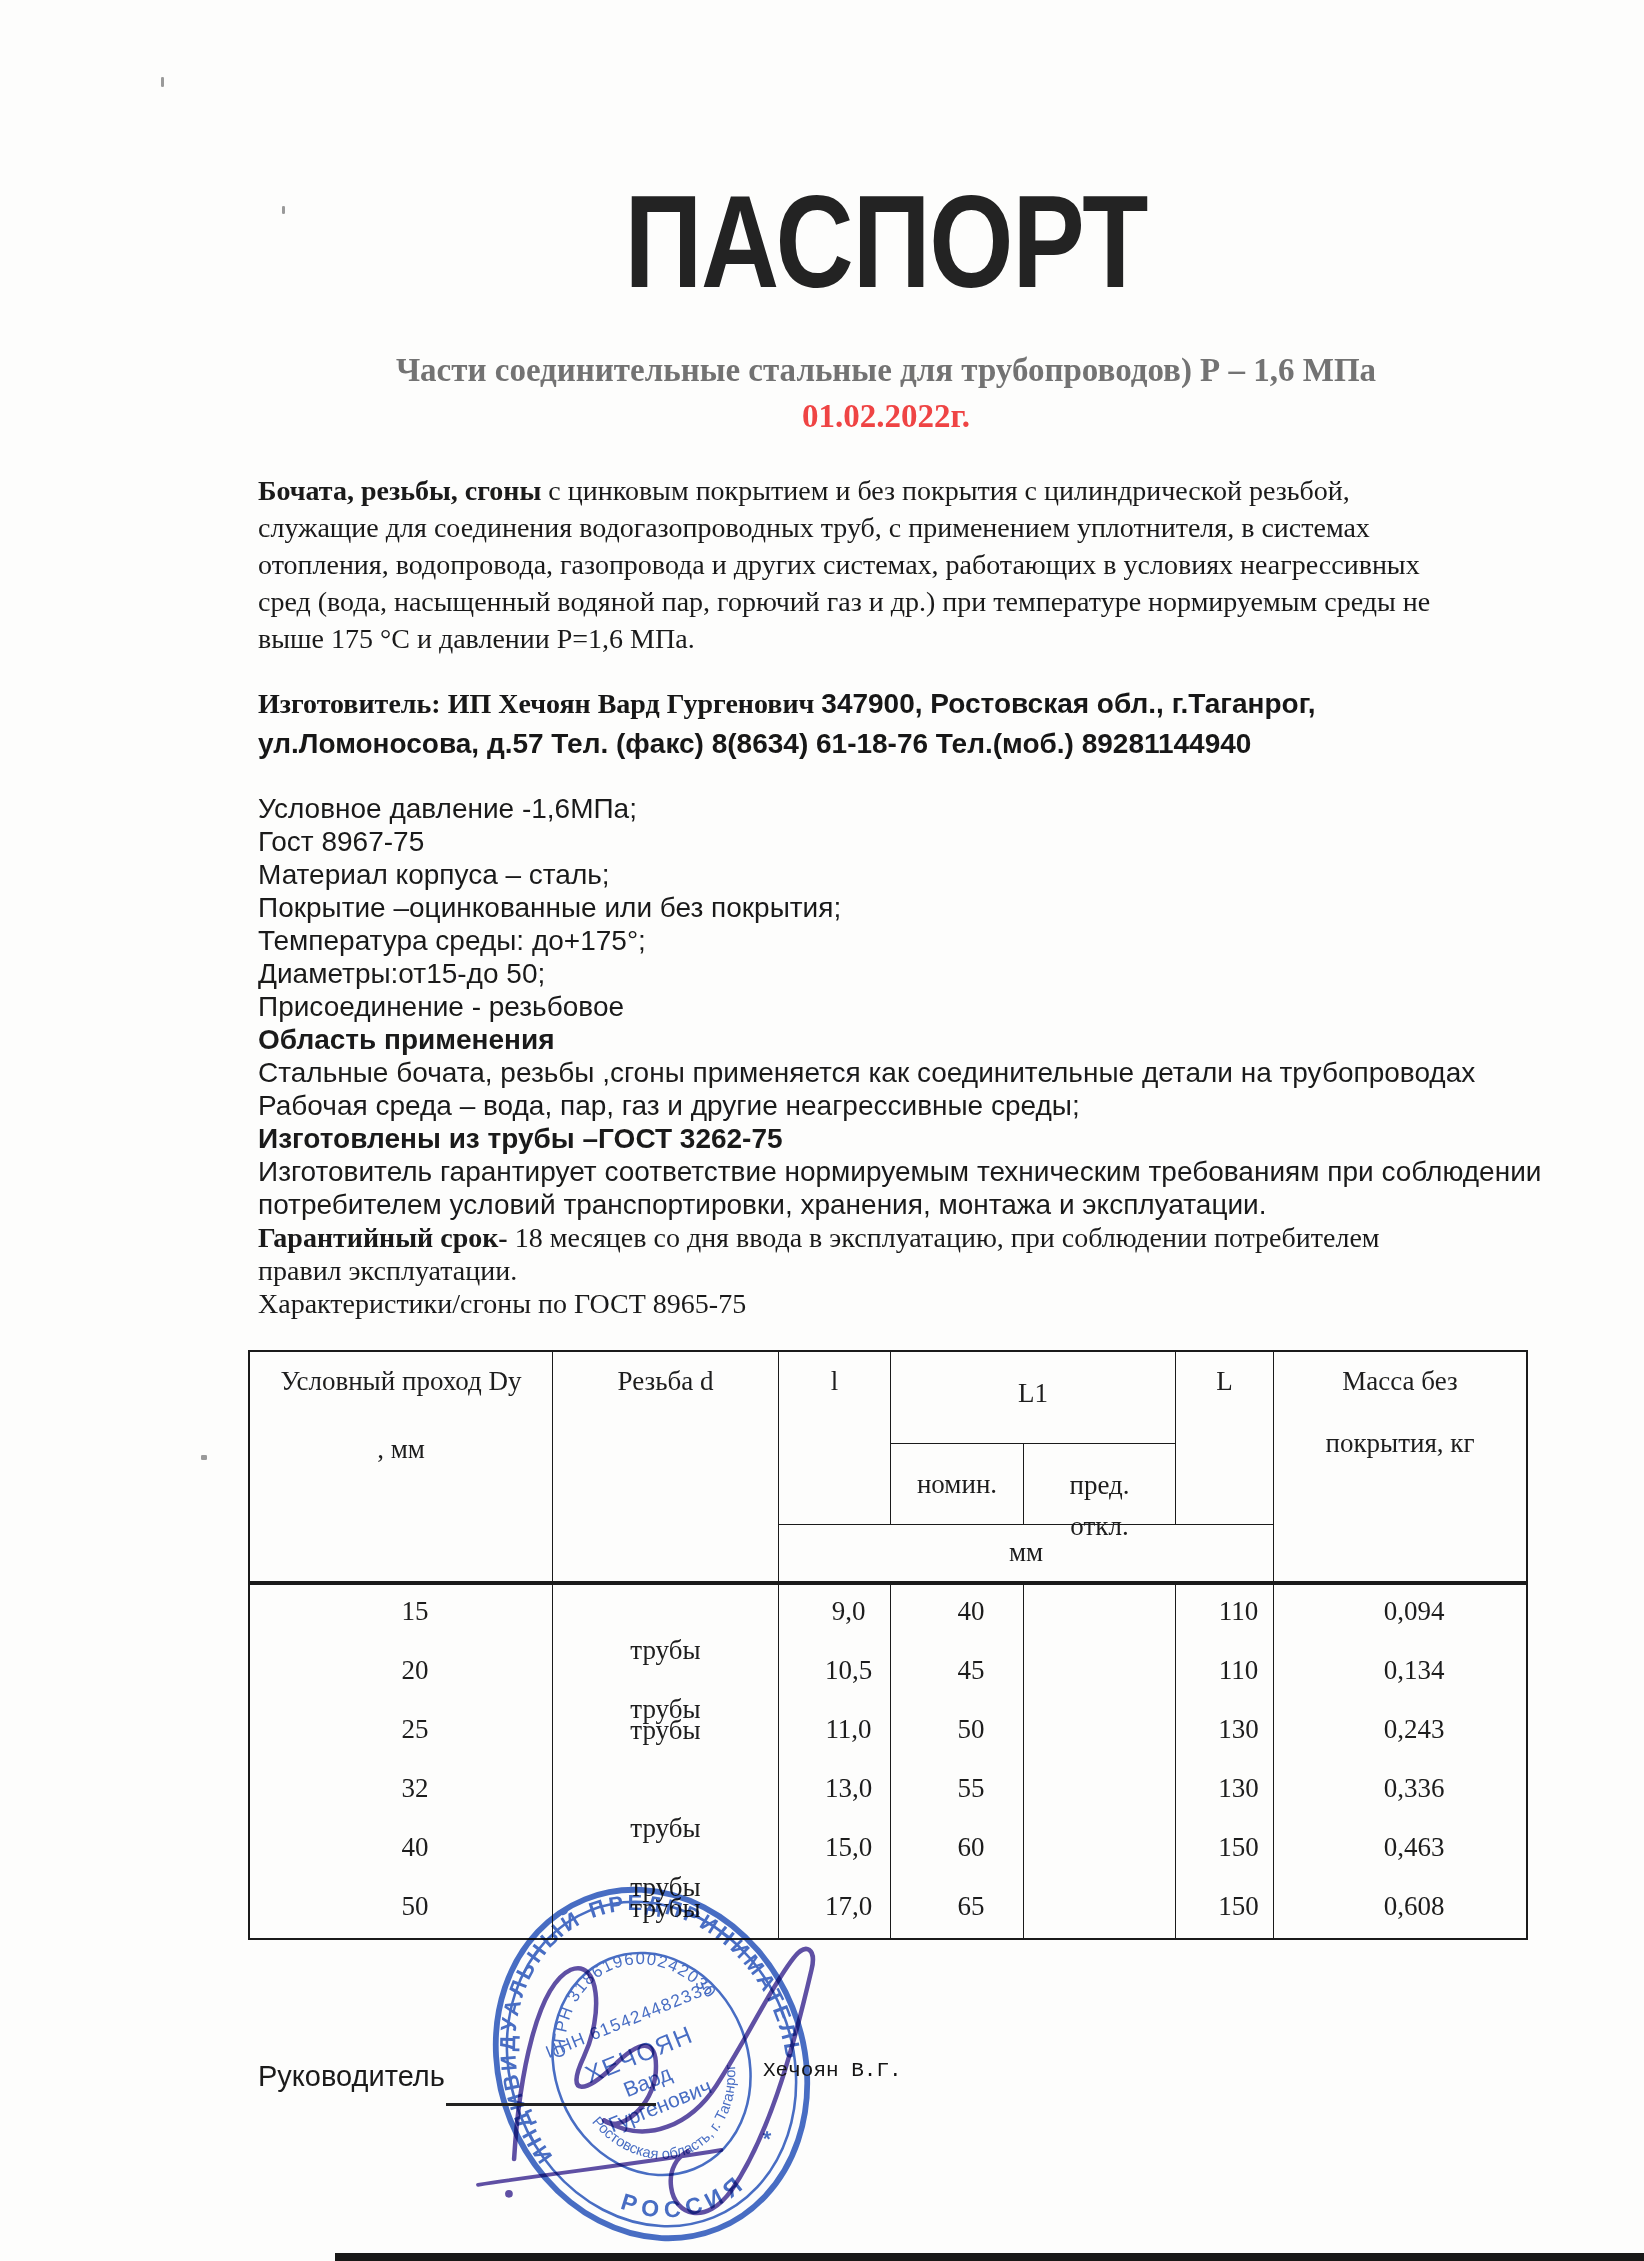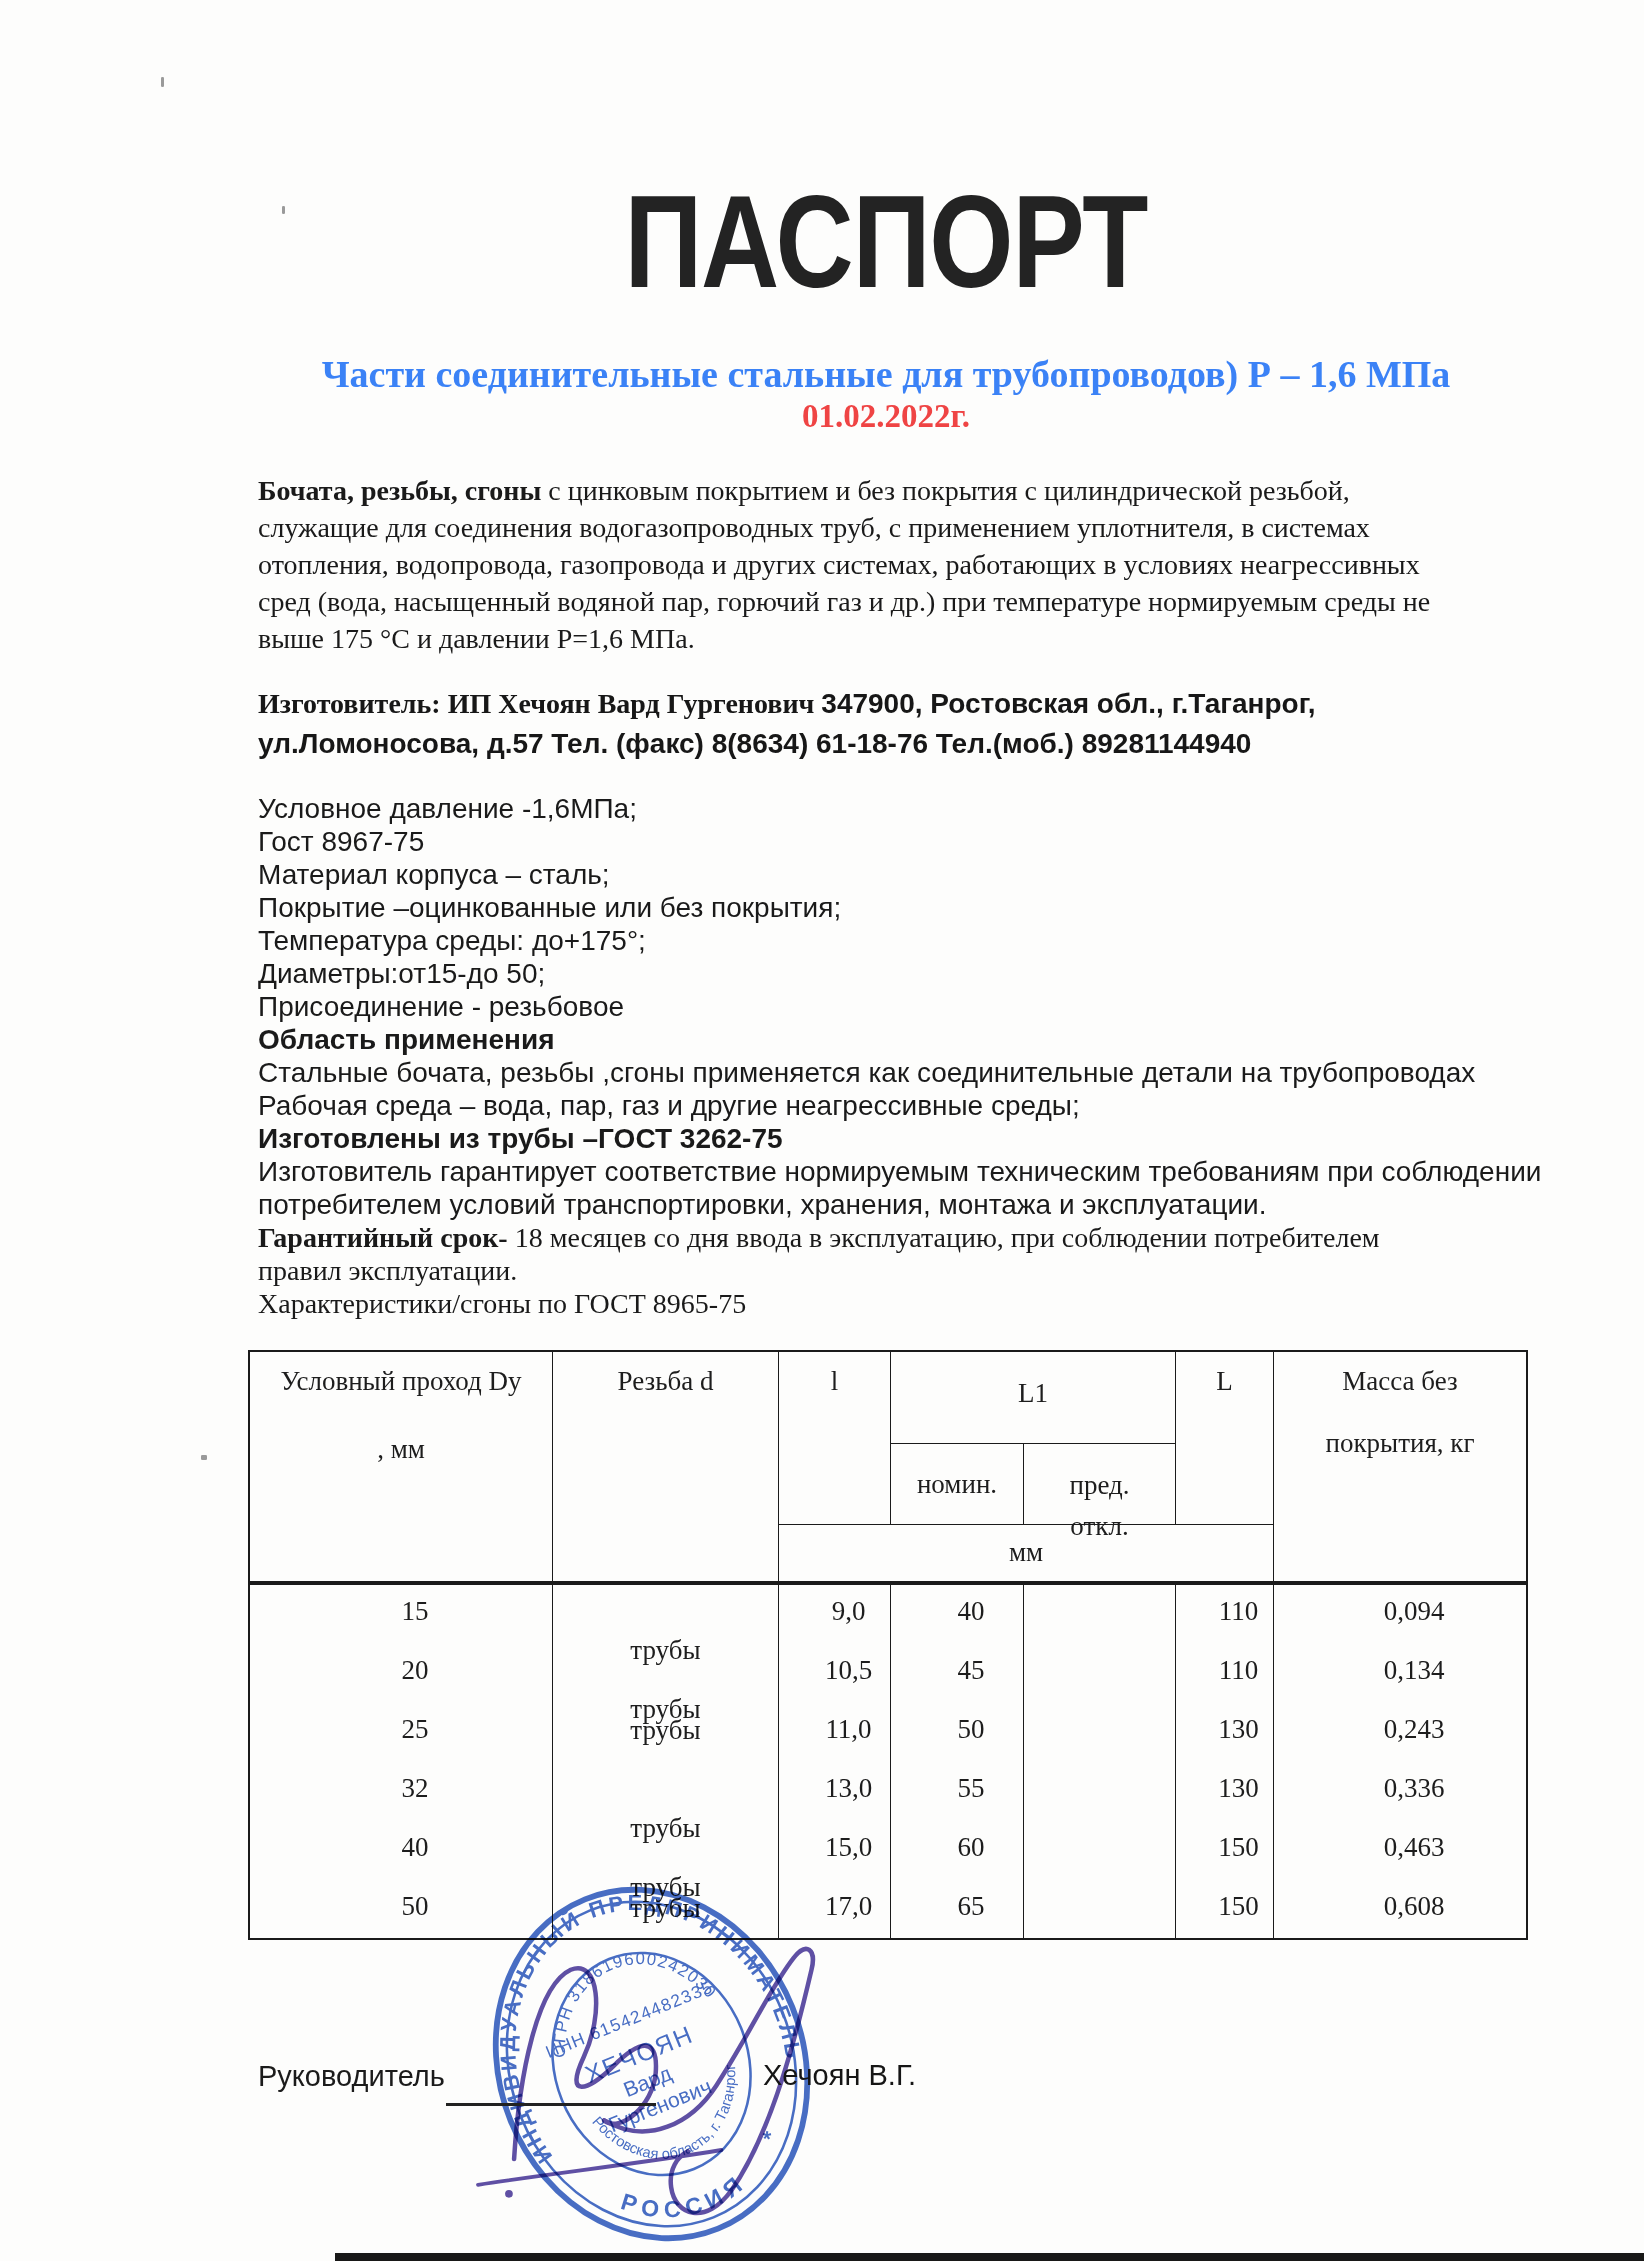--- a/index.html
+++ b/index.html
@@ -19,21 +19,21 @@
   }
   .doc-title span{
     display:inline-block;
     font-family:"Liberation Sans", sans-serif;
     font-weight:bold; font-size:132px; letter-spacing:-1.3px; color:#232323;
     transform:scaleX(0.82); transform-origin:center;
     white-space:nowrap;
   }
   .subtitle{
     position:absolute; left:248px; top:352px; width:1276px;
-    text-align:center; font-weight:bold; font-size:38px; color:#3b82f6;
+    text-align:center; font-weight:bold; font-size:33px; color:#737373;
   }
   .dateline{
     position:absolute; left:248px; top:398px; width:1276px;
     text-align:center; font-weight:bold; font-size:33px; color:#ef4444;
   }
 
   .intro{
     position:absolute; left:258px; top:472px; width:1266px;
     font-size:28px; line-height:37px; color:#1a1a1a;
   }
@@ -89,21 +89,21 @@
   
   .role-label{
     position:absolute; left:258px; top:2060px;
     font-family:"Liberation Sans", sans-serif; font-size:29px; color:#1b1b1b;
   }
   .sig-line{
     position:absolute; left:446px; top:2103px; width:210px; height:2.6px; background:#222;
   }
   .sig-name{
     position:absolute; left:763px; top:2059px;
-    font-family:Liberation Sans, sans-serif; font-size:29px; color:#151515;
+    font-family:Liberation Mono, monospace; font-size:21px; color:#151515;
   }
   .stamp-svg{
     position:absolute; left:443px; top:1850px;
     mix-blend-mode:multiply; opacity:.93;
   }
   .sig-svg{
     position:absolute; left:451px; top:1926px;
     mix-blend-mode:multiply; opacity:.9;
   }
 

